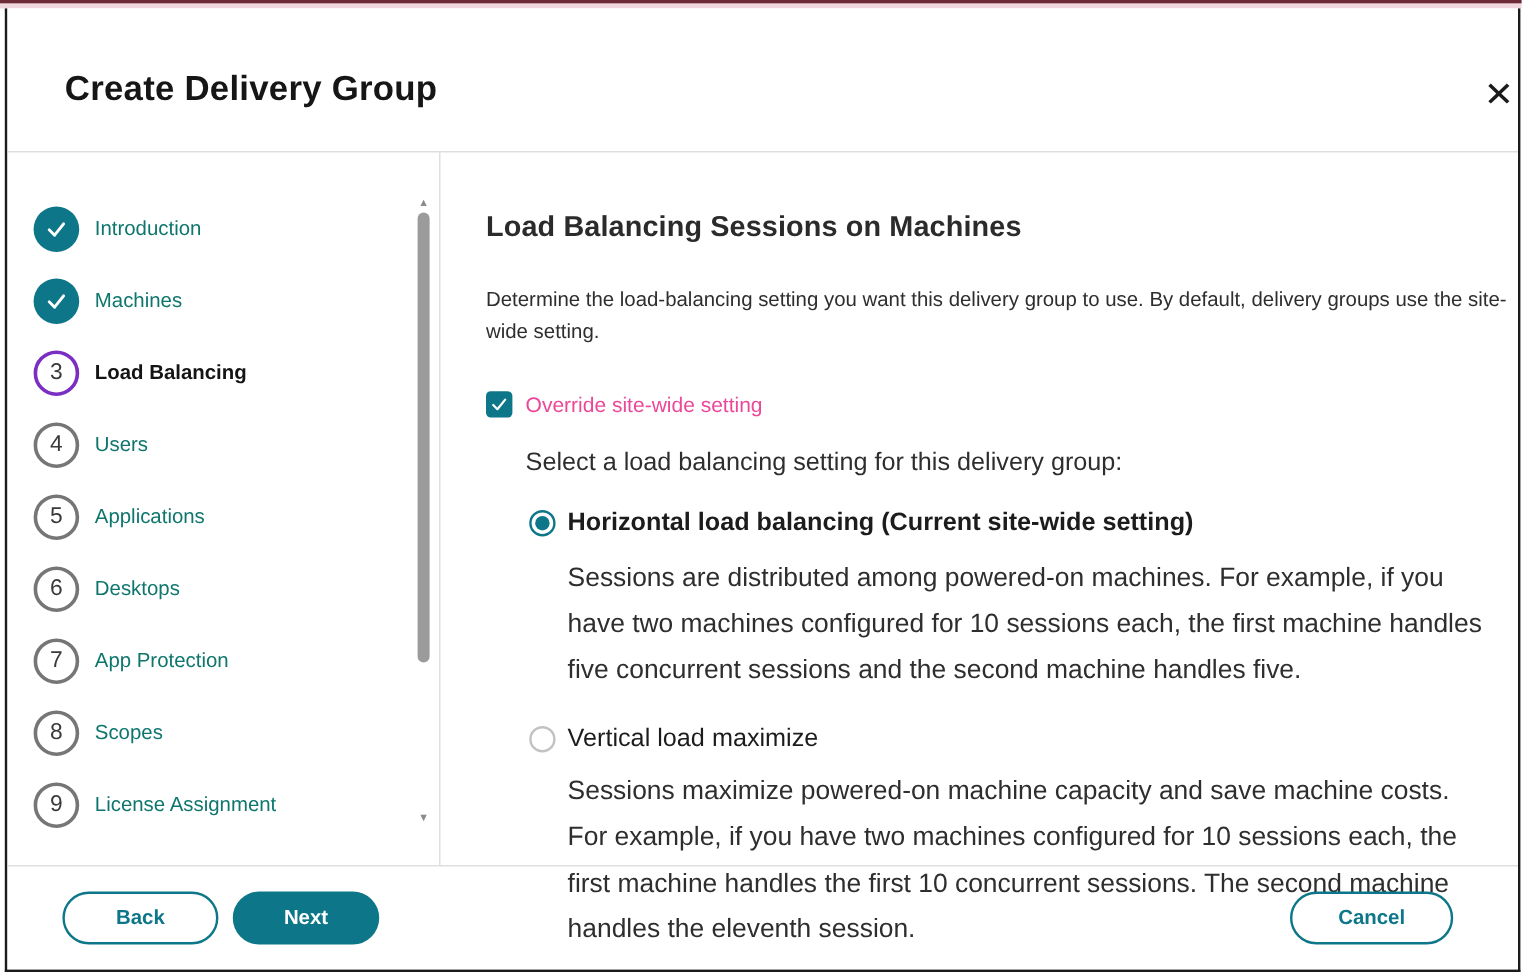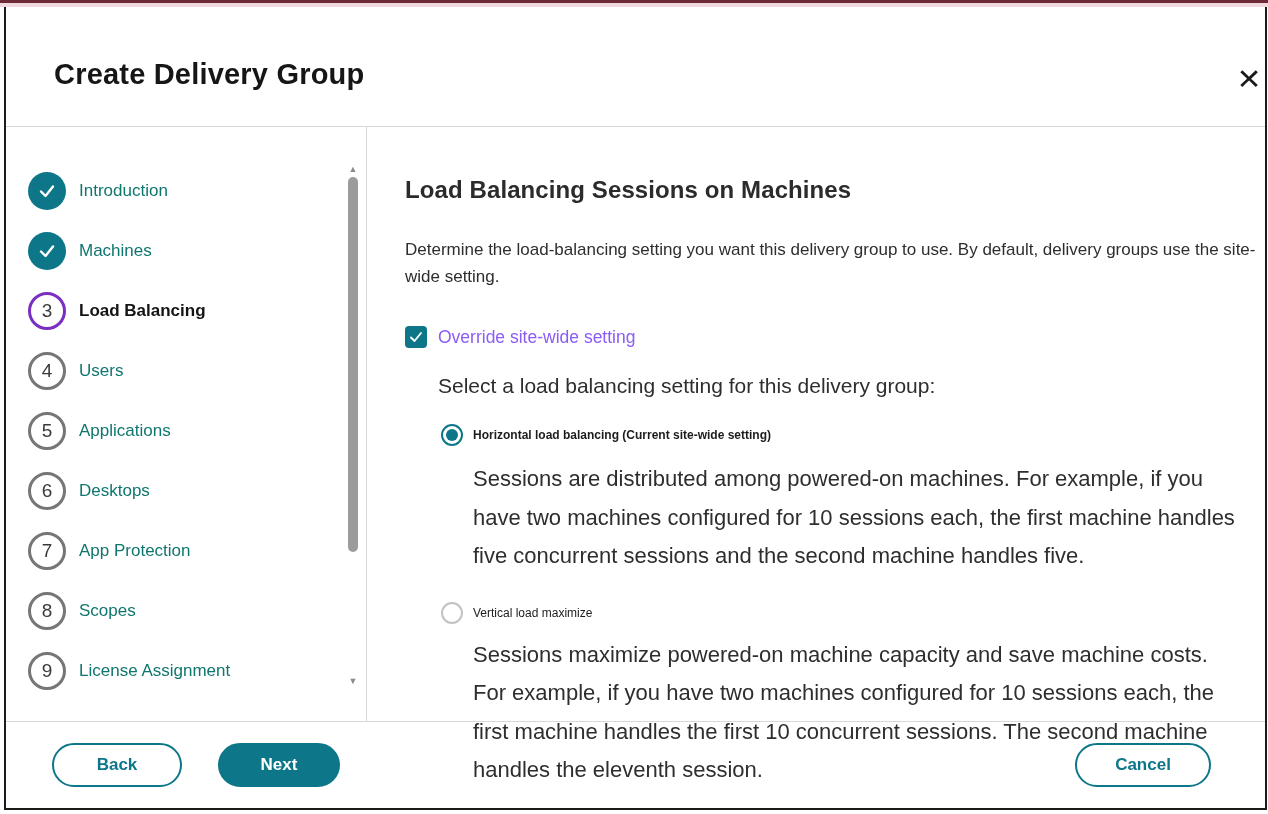--- a/index.html
+++ b/index.html
@@ -49,41 +49,41 @@
                background:#9b9b9b; border-radius:6px; cursor:pointer; }
 
   
   .content { flex:1; padding:49px 0 0 38px; min-width:0; }
   .content h1 { font-size:24px; font-weight:bold; color:#2b2b2b; letter-spacing:0.1px; }
   .intro { margin-top:32px; font-size:17px; line-height:1.6; color:#2e2e2e; max-width:880px; }
 
   .checkbox-row { margin-top:36px; display:flex; align-items:center; gap:11px; }
   .checkbox { width:22px; height:22px; border-radius:4px; background:#0d7789;
               display:flex; align-items:center; justify-content:center; cursor:pointer; }
-  .checkbox-label { font-size:17.5px; color:#8b5cf6; }
+  .checkbox-label { font-size:17.5px; color:#ec4899; }
 
   .select-prompt { margin:26px 0 0 33px; font-size:21px; color:#2e2e2e; }
 
   .radio-row { margin:26px 0 0 36px; display:flex; align-items:center; gap:10px; }
   .radio { width:22px; height:22px; border-radius:50%; background:#fff; position:relative;
            flex:0 0 22px; cursor:pointer; }
   .radio.selected { border:2px solid #0d7789; }
   .radio.selected::after { content:""; position:absolute; left:3px; top:3px;
                            width:12px; height:12px; border-radius:50%; background:#0d7789; }
   .radio.unselected { border:2px solid #c2c2c2; }
-  .radio-label { font-size:12px; color:#1c1c1c; }
+  .radio-label { font-size:21px; color:#1c1c1c; }
   .radio-label.bold { font-weight:bold; }
 
   .option-desc { margin:14px 0 0 68px; font-size:22px; line-height:1.75; color:#2e2e2e;
                  max-width:768px; }
   .option-desc.second { margin-top:12px; }
 
   
   .dlg-footer { height:87px; flex:0 0 87px; border-top:1px solid #d8d8d8;
-                display:flex; align-items:center; padding:0 54px 0 46px; gap:36px; }
+                display:flex; align-items:center; padding:0 54px 0 46px; gap:12px; }
   .btn { height:44px; border-radius:22px; font-size:17px; font-weight:bold;
          display:flex; align-items:center; justify-content:center; cursor:pointer;
          font-family:"Liberation Sans", sans-serif; }
   .btn.outline { background:#fff; border:2px solid #0d7789; color:#0d7789; }
   .btn.filled  { background:#0d7789; border:2px solid #0d7789; color:#fff; }
   .btn-back   { width:130px; }
   .btn-next   { width:122px; }
   .btn-cancel { width:136px; margin-left:auto; }
 </style>
 </head>

